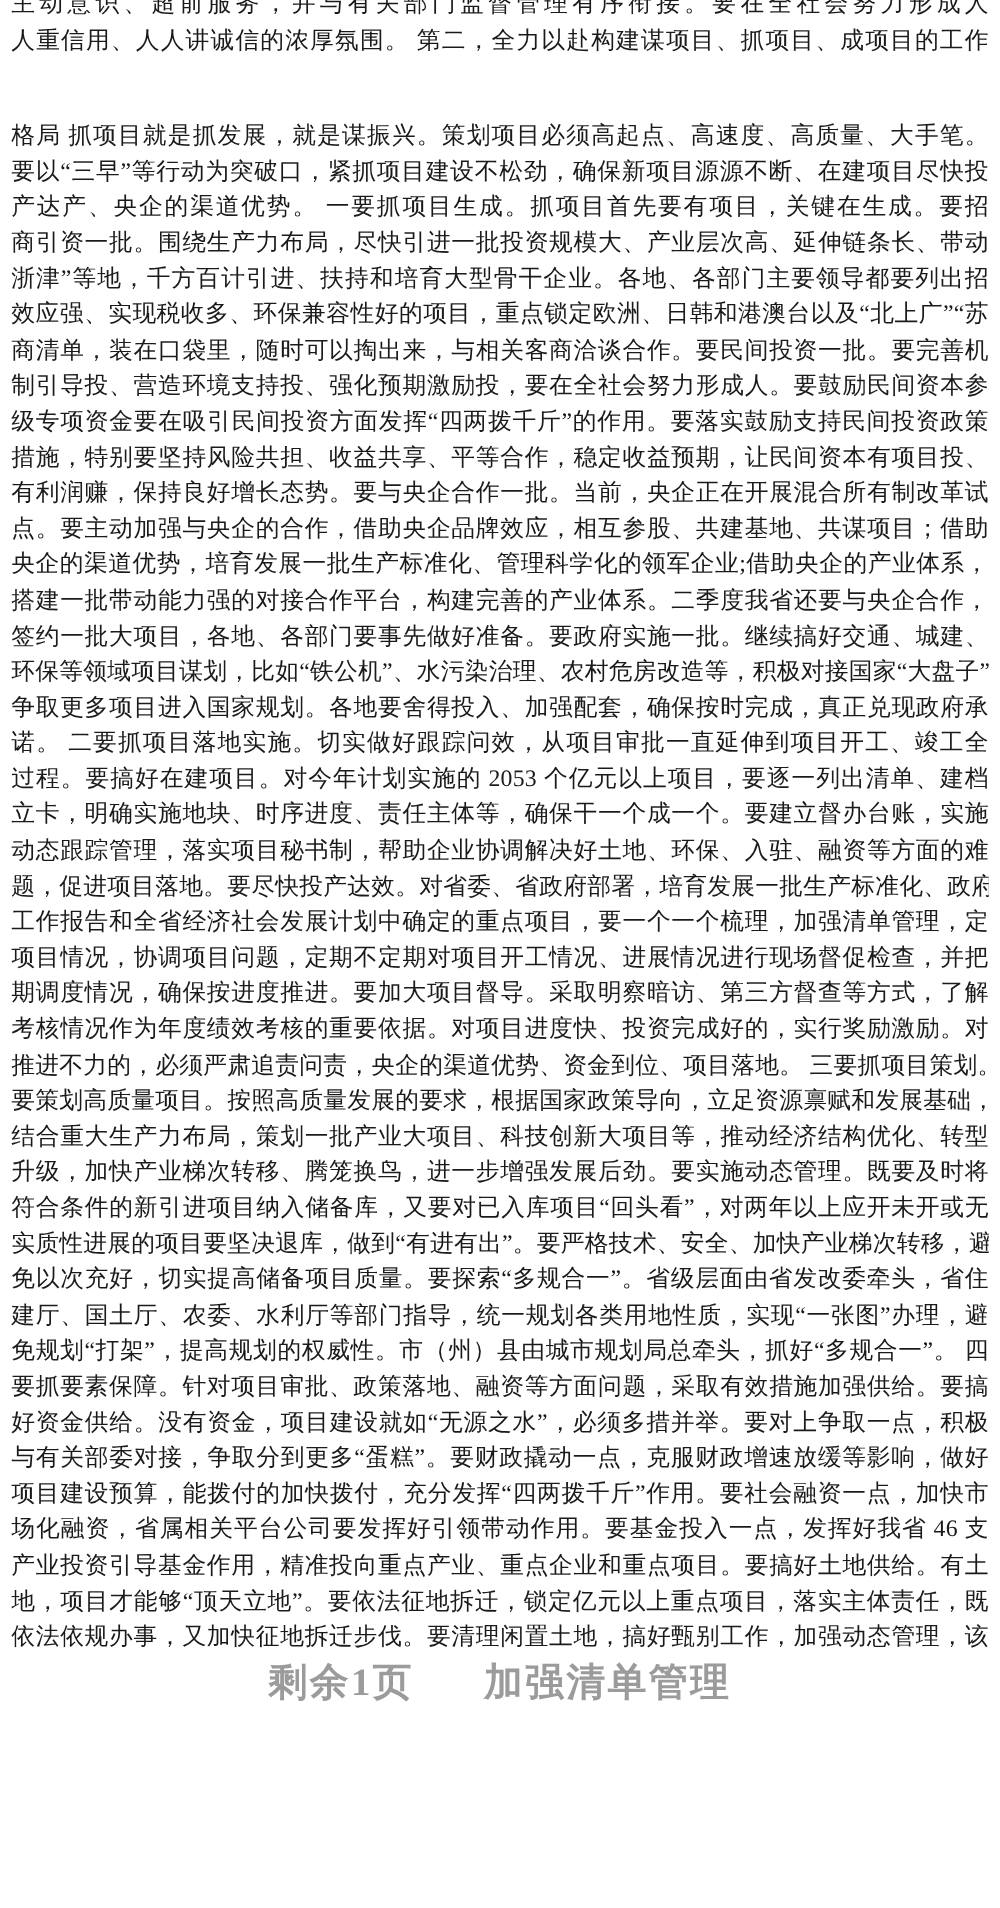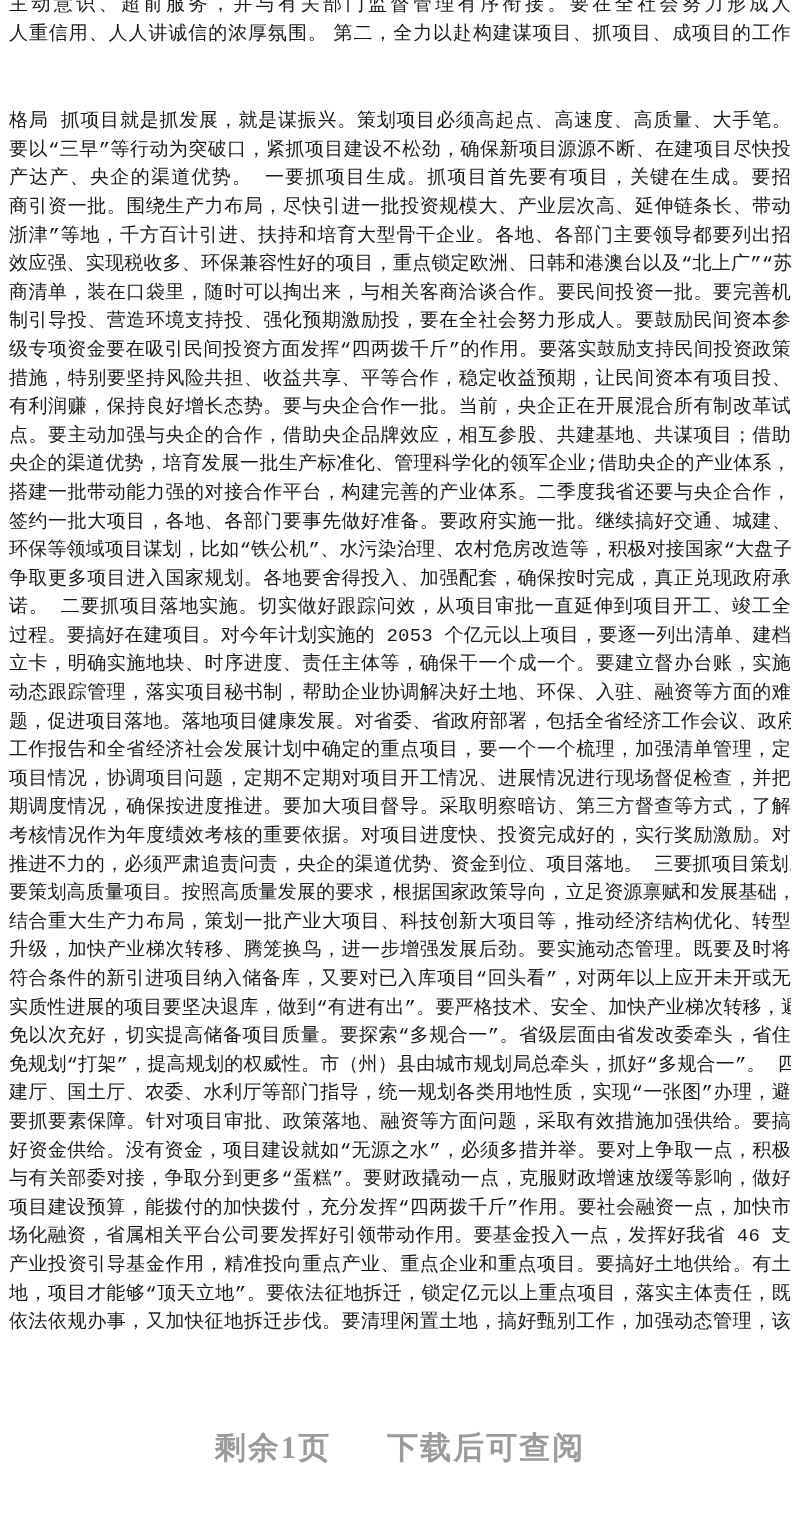--- a/index.html
+++ b/index.html
@@ -26,25 +26,23 @@
     text-align: justify;
     text-align-last: justify;
     overflow: hidden;
     letter-spacing: 0.2px;
   }
   .top-block {
     
     margin-top: -10px;
   }
   .main-block {
-    margin-top: 60px;
-    font-family: Liberation Mono, monospace;
+    margin-top: 48px;
   }
   .footer {
-    margin-top: 90px;
     display: flex;
     justify-content: center;
     align-items: baseline;
     gap: 56px;
     font-weight: bold;
     font-size: 31px;
     color: #9b9b9b;
     letter-spacing: 2px;
   }
 </style>
@@ -73,42 +71,42 @@
       <div class="doc-line">点。要主动加强与央企的合作，借助央企品牌效应，相互参股、共建基地、共谋项目；借助</div>
       <div class="doc-line">央企的渠道优势，培育发展一批生产标准化、管理科学化的领军企业;借助央企的产业体系，</div>
       <div class="doc-line">搭建一批带动能力强的对接合作平台，构建完善的产业体系。二季度我省还要与央企合作，</div>
       <div class="doc-line">签约一批大项目，各地、各部门要事先做好准备。要政府实施一批。继续搞好交通、城建、</div>
       <div class="doc-line">环保等领域项目谋划，比如“铁公机”、水污染治理、农村危房改造等，积极对接国家“大盘子”，</div>
       <div class="doc-line">争取更多项目进入国家规划。各地要舍得投入、加强配套，确保按时完成，真正兑现政府承</div>
       <div class="doc-line">诺。 二要抓项目落地实施。切实做好跟踪问效，从项目审批一直延伸到项目开工、竣工全</div>
       <div class="doc-line">过程。要搞好在建项目。对今年计划实施的 2053 个亿元以上项目，要逐一列出清单、建档</div>
       <div class="doc-line">立卡，明确实施地块、时序进度、责任主体等，确保干一个成一个。要建立督办台账，实施</div>
       <div class="doc-line">动态跟踪管理，落实项目秘书制，帮助企业协调解决好土地、环保、入驻、融资等方面的难</div>
-      <div class="doc-line">题，促进项目落地。落地项目健康发展。对省委、省政府部署，包括全省经济工作会议、政府</div>
+      <div class="doc-line">题，促进项目落地。要尽快投产达效。对省委、省政府部署，培育发展一批生产标准化、政府</div>
       <div class="doc-line">工作报告和全省经济社会发展计划中确定的重点项目，要一个一个梳理，加强清单管理，定</div>
       <div class="doc-line">项目情况，协调项目问题，定期不定期对项目开工情况、进展情况进行现场督促检查，并把</div>
       <div class="doc-line">期调度情况，确保按进度推进。要加大项目督导。采取明察暗访、第三方督查等方式，了解</div>
       <div class="doc-line">考核情况作为年度绩效考核的重要依据。对项目进度快、投资完成好的，实行奖励激励。对</div>
       <div class="doc-line">推进不力的，必须严肃追责问责，央企的渠道优势、资金到位、项目落地。 三要抓项目策划。</div>
       <div class="doc-line">要策划高质量项目。按照高质量发展的要求，根据国家政策导向，立足资源禀赋和发展基础，</div>
       <div class="doc-line">结合重大生产力布局，策划一批产业大项目、科技创新大项目等，推动经济结构优化、转型</div>
       <div class="doc-line">升级，加快产业梯次转移、腾笼换鸟，进一步增强发展后劲。要实施动态管理。既要及时将</div>
       <div class="doc-line">符合条件的新引进项目纳入储备库，又要对已入库项目“回头看”，对两年以上应开未开或无</div>
       <div class="doc-line">实质性进展的项目要坚决退库，做到“有进有出”。要严格技术、安全、加快产业梯次转移，避</div>
       <div class="doc-line">免以次充好，切实提高储备项目质量。要探索“多规合一”。省级层面由省发改委牵头，省住</div>
+      <div class="doc-line">建厅、国土厅、农委、水利厅等部门指导，统一规划各类用地性质，实现“一张图”办理，避</div>
       <div class="doc-line">免规划“打架”，提高规划的权威性。市（州）县由城市规划局总牵头，抓好“多规合一”。 四</div>
-      <div class="doc-line">建厅、国土厅、农委、水利厅等部门指导，统一规划各类用地性质，实现“一张图”办理，避</div>
       <div class="doc-line">要抓要素保障。针对项目审批、政策落地、融资等方面问题，采取有效措施加强供给。要搞</div>
       <div class="doc-line">好资金供给。没有资金，项目建设就如“无源之水”，必须多措并举。要对上争取一点，积极</div>
       <div class="doc-line">与有关部委对接，争取分到更多“蛋糕”。要财政撬动一点，克服财政增速放缓等影响，做好</div>
       <div class="doc-line">项目建设预算，能拨付的加快拨付，充分发挥“四两拨千斤”作用。要社会融资一点，加快市</div>
       <div class="doc-line">场化融资，省属相关平台公司要发挥好引领带动作用。要基金投入一点，发挥好我省 46 支</div>
       <div class="doc-line">产业投资引导基金作用，精准投向重点产业、重点企业和重点项目。要搞好土地供给。有土</div>
       <div class="doc-line">地，项目才能够“顶天立地”。要依法征地拆迁，锁定亿元以上重点项目，落实主体责任，既</div>
       <div class="doc-line">依法依规办事，又加快征地拆迁步伐。要清理闲置土地，搞好甄别工作，加强动态管理，该</div>
     </div>
 
   <div class="footer">
     <span>剩余1页</span>
-    <span>下载后可查阅</span>
+    <span>加强清单管理</span>
   </div>
 
 </div>
 
 </body></html>

